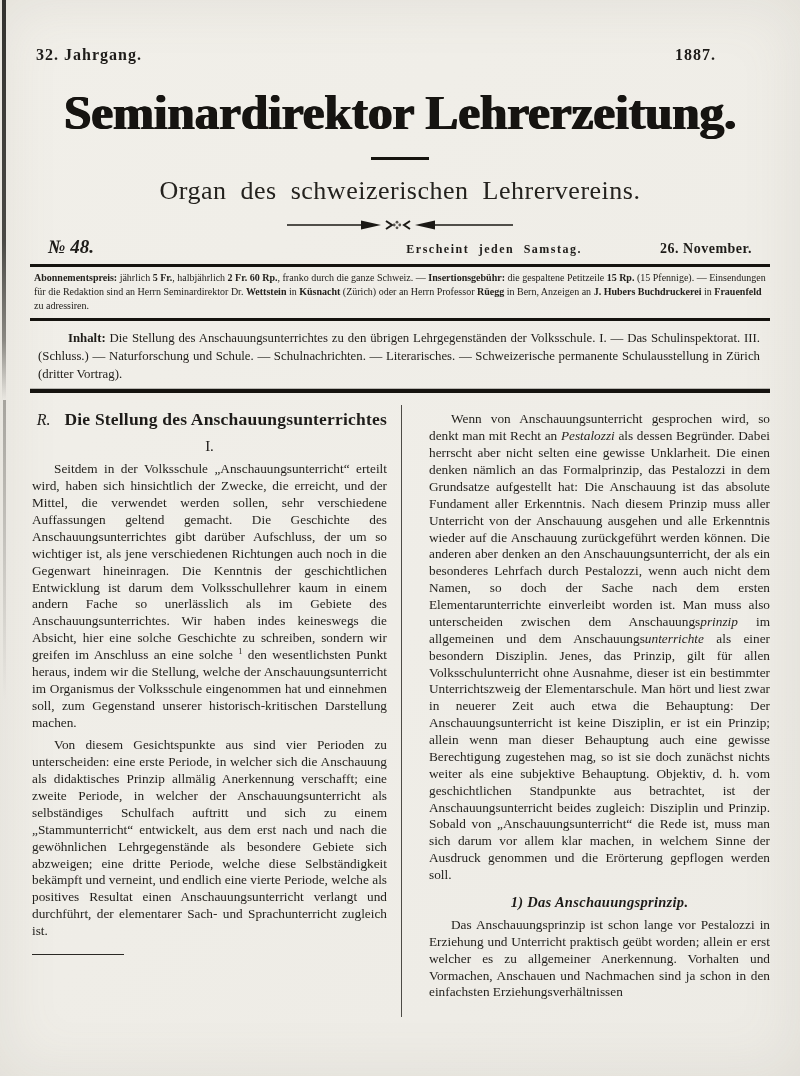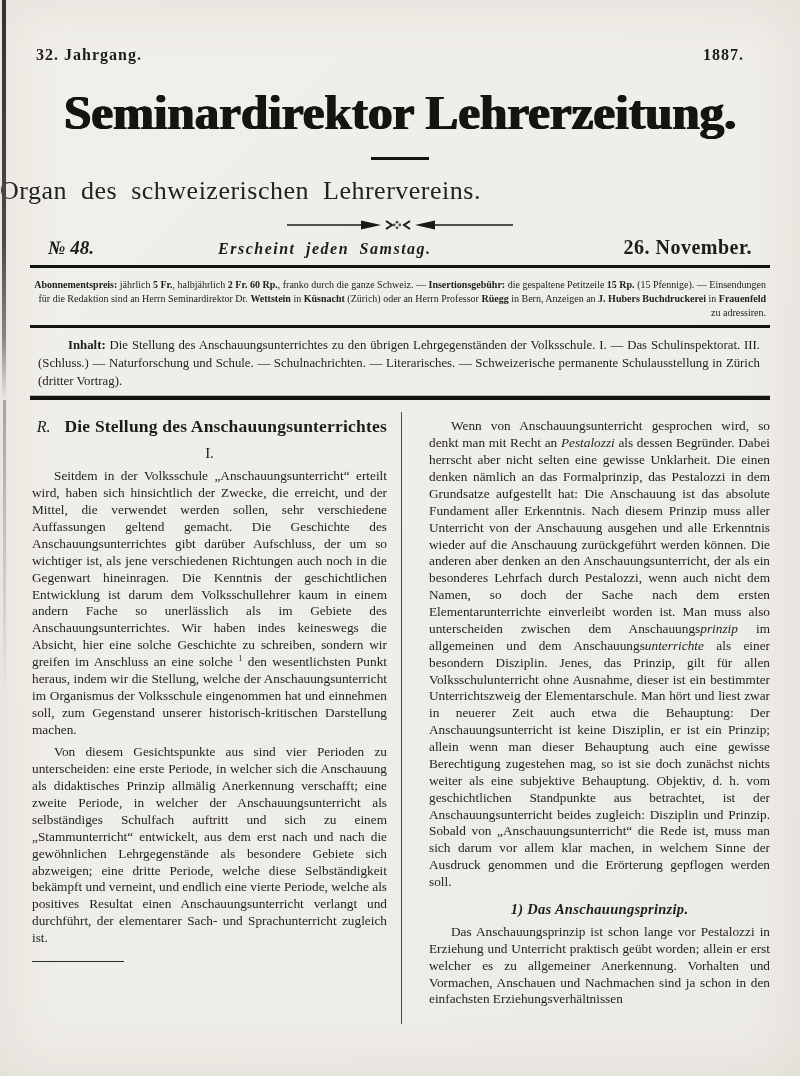--- a/index.html
+++ b/index.html
@@ -21,56 +21,56 @@
   .scan-edge{
     position:absolute;left:2px;top:0;width:4px;height:400px;
     background:linear-gradient(#33322f,#4a4945 60%,#8a8882 85%,rgba(138,136,130,0));
   }
   .scan-edge2{
     position:absolute;left:3px;top:400px;width:3px;height:300px;
     background:linear-gradient(rgba(110,108,102,.55),rgba(110,108,102,0));
   }
   .header-row{
     display:flex;justify-content:space-between;
-    margin:0 56px 0 36px;
+    margin:0 84px 0 36px;
     font-weight:bold;font-size:16px;letter-spacing:1px;align-items:center;
   }
   .masthead-title{
     margin:20px 0 0;
     text-align:center;white-space:nowrap;
     font-family:"Liberation Serif", serif;
     font-size:49px;font-weight:900;
     letter-spacing:0px;
     text-shadow:1.1px 0 0 currentColor,-0.6px 0 0 currentColor;
     color:#161411;
   }
   .title-rule{
     width:58px;height:3px;background:#16140f;margin:16px auto 0;
   }
   .masthead-subtitle{
-    margin-top:16px;text-align:left;
+    margin-top:16px;text-align:center;
     font-size:26px;word-spacing:7px;letter-spacing:.5px;
     color:#24221e;
   }
   .ornament{ text-align:center;margin-top:12px;height:14px; }
   .issue-row{
     display:flex;align-items:baseline;
     margin:4px 48px 0;
   }
   .issue-no{font-size:19px;font-weight:bold;font-style:italic;width:170px;}
-  .schedule{flex:1;text-align:left;font-size:16px;font-weight:bold;letter-spacing:1.5px;word-spacing:5px;font-style:italic;}
-  .issue-date{width:170px;text-align:right;font-size:20px;font-weight:bold;letter-spacing:.5px;}
+  .schedule{flex:1;text-align:right;font-size:12px;font-weight:bold;letter-spacing:1.5px;word-spacing:5px;}
+  .issue-date{width:170px;text-align:right;font-size:14px;font-weight:bold;letter-spacing:.5px;}
   .rule{margin:0 30px;background:#15130f;}
   .rule.r1{height:3px;margin-top:6px;}
   .rule.r2{height:3px;margin-top:5px;}
   .rule.r3{height:4px;margin-top:6px;box-shadow:0 -1px 0 rgba(21,19,15,.25);}
   .fineprint{
-    margin:10px 34px 0;
+    margin:4px 34px 0;
     font-size:10px;line-height:1.4;
-    text-align:right;
+    text-align:left;
     color:#23211d;
   }
   .fineprint .b{font-weight:bold;}
   .inhalt{
     margin:8px 40px 0 38px;
     font-size:12.8px;line-height:1.42;
     text-align:justify;text-indent:30px;
     color:#1f1d19;
   }
   .inhalt .b{font-weight:bold;}

